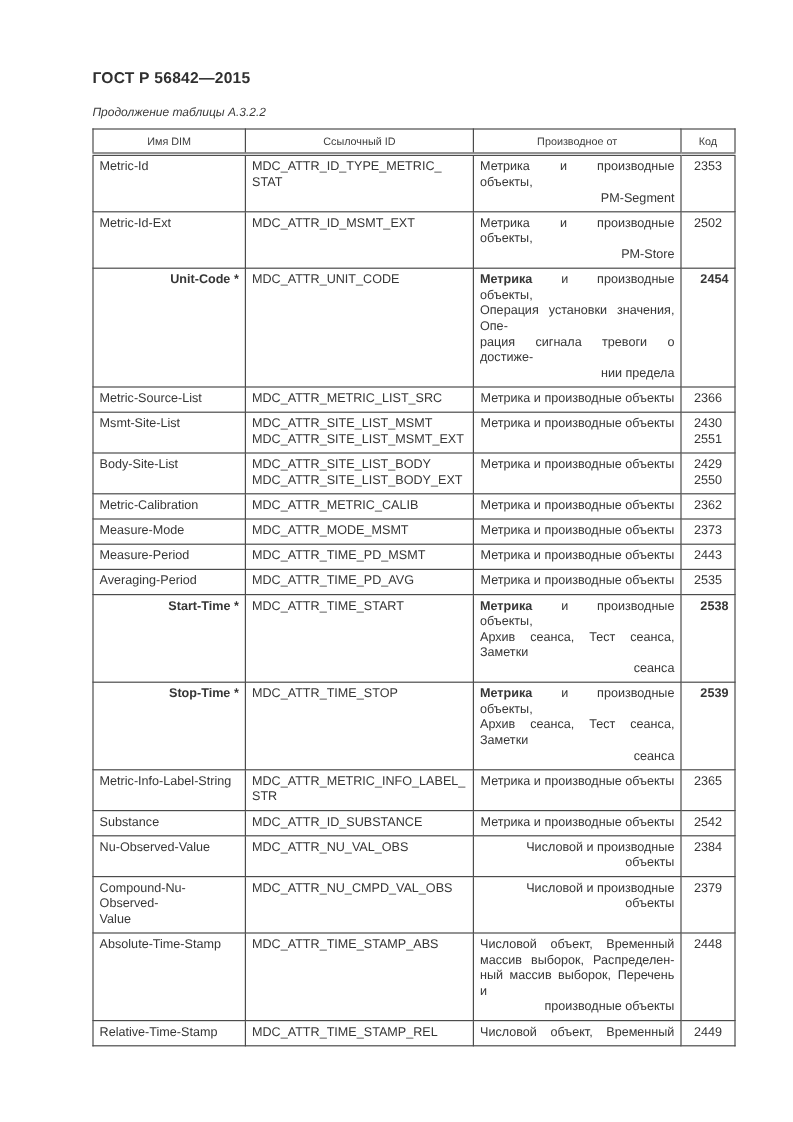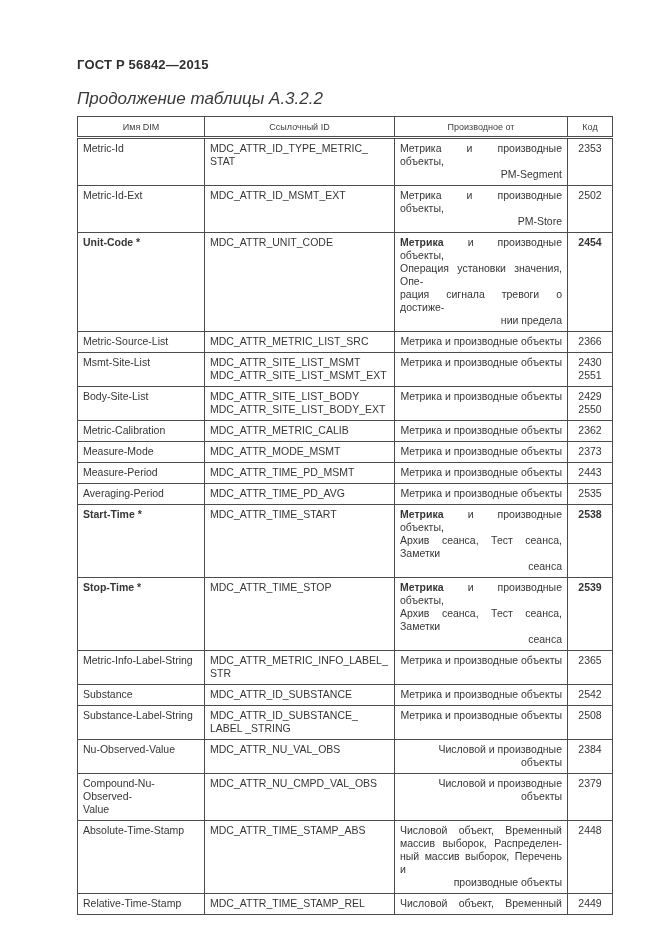--- a/index.html
+++ b/index.html
@@ -22,21 +22,21 @@
     padding: 57px 49px 0 77px;
   }
   .doc-header {
     font-size: 13px;
     font-weight: bold;
     color: #2f2f2f;
     letter-spacing: 0.2px;
   }
   .table-caption {
     margin-top: 17px;
-    font-size: 17px;
+    font-size: 10px;
     font-style: italic;
     color: #3a3a3a;
   }
   table.gost {
     margin-top: 7px;
     border-collapse: collapse;
     table-layout: fixed;
     width: 535px;
   }
   table.gost th,
@@ -63,20 +63,21 @@
     white-space: pre-line;
   }
   td.cell-code {
     text-align: center;
     padding-left: 2px;
     padding-right: 2px;
   }
   tr.bold-row td.cell-name,
   tr.bold-row td.cell-code {
     font-weight: bold;
+    text-align: right;
   }
   td.cell-derived .jline {
     text-align: justify;
     text-align-last: justify;
   }
   td.cell-derived .lline {
     text-align: right;
   }
 </style>
 </head>
@@ -225,29 +226,20 @@
         </tr>
         <tr>
           <td class="cell-name">Substance</td>
           <td class="cell-ref">MDC_ATTR_ID_SUBSTANCE</td>
           <td class="cell-derived">
             <div class="lline">Метрика и производные объекты</div>
           </td>
           <td class="cell-code">2542</td>
         </tr>
         <tr>
-          <td class="cell-name">Substance-Label-String</td>
-          <td class="cell-ref">MDC_ATTR_ID_SUBSTANCE_
-LABEL _STRING</td>
-          <td class="cell-derived">
-            <div class="lline">Метрика и производные объекты</div>
-          </td>
-          <td class="cell-code">2508</td>
-        </tr>
-        <tr>
           <td class="cell-name">Nu-Observed-Value</td>
           <td class="cell-ref">MDC_ATTR_NU_VAL_OBS</td>
           <td class="cell-derived">
             <div class="lline">Числовой и производные объекты</div>
           </td>
           <td class="cell-code">2384</td>
         </tr>
         <tr>
           <td class="cell-name">Compound-Nu-Observed-
 Value</td>

